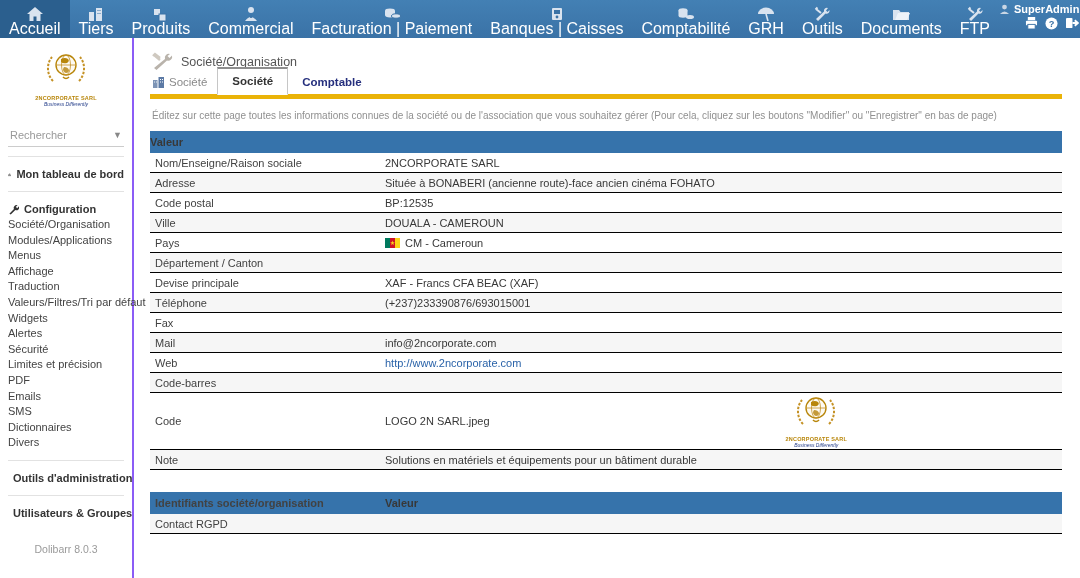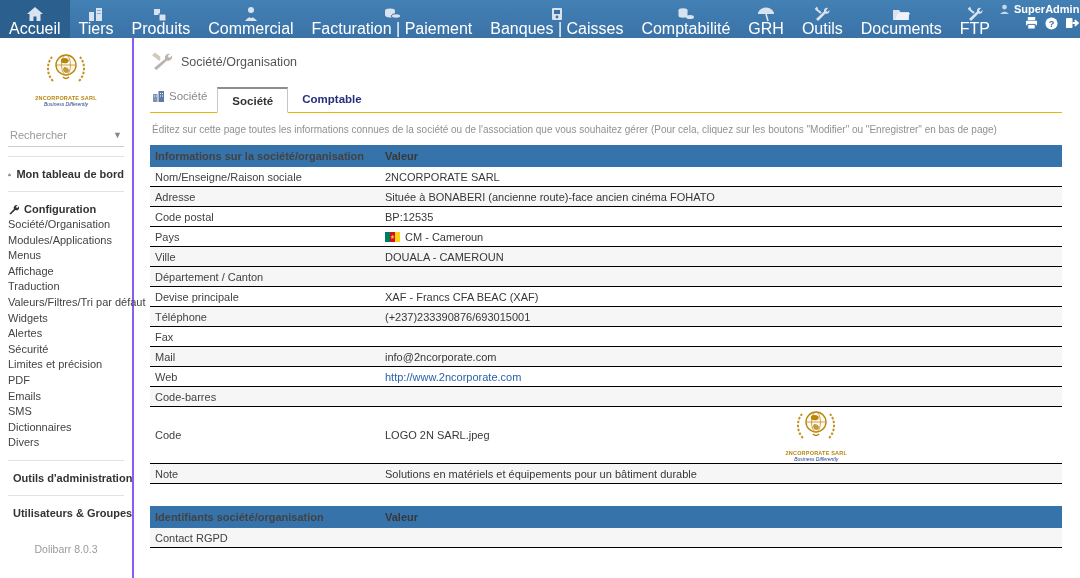--- a/index.html
+++ b/index.html
@@ -35,21 +35,21 @@
   .side-search .caret { color:#888; font-size:9px; }
   .side-sep { border:none; border-top:1px solid #e2e2e2; margin:9px 0; }
   .side-head { display:flex; align-items:center; gap:5px; font-size:11px; font-weight:bold;
     color:#333; padding:2px 0; cursor:pointer; white-space:nowrap; }
   .side-item { font-size:11px; color:#434343; line-height:15.6px; cursor:pointer; white-space:nowrap; }
   .side-version { text-align:center; color:#9a9a9a; font-size:10.5px; margin-top:22px; }
 
   
   .main { flex:1; padding:14px 18px 0 16px; min-width:0; }
   .page-title { display:flex; align-items:center; gap:7px; color:#555; font-size:12.5px; }
-  .tabs-row { display:flex; margin-top:14px; border-bottom:1px solid #eab308;
+  .tabs-row { display:flex; align-items:flex-end; border-bottom:5px solid #eab308;
     height:27px; }
   .tab-object { display:flex; align-items:center; gap:4px; color:#8a8a8a; font-size:11.5px;
     padding:0 10px 6px 2px; }
   .tab { font-size:11.5px; font-weight:bold; padding:6px 14px 7px 14px; position:relative; top:1px;
     cursor:pointer; }
   .tab.active { background:#fff; color:#333; border:1px solid #c6c6c6; border-top:2px solid #8d8d8d;
     border-bottom:1px solid #fff; }
   .tab.plain { color:#252f7d; border:none; }
   .descr { color:#909090; font-size:10px; margin:11px 0 10px 2px; }
 
@@ -322,51 +322,50 @@
           <span>Société</span>
         </div>
         <div class="tab active">Société</div>
         <div class="tab plain">Comptable</div>
       </div>
 
       <div class="descr">Éditez sur cette page toutes les informations connues de la société ou de l'association que vous souhaitez gérer (Pour cela, cliquez sur les boutons "Modifier" ou "Enregistrer" en bas de page)</div>
 
       <div class="dtable">
         <div class="thead">
-          <div class="tlabel">Informations sur la société/organisation</div>
           <div class="tvalue">Valeur</div>
         </div>
         <div id="table1-body">
             <div class="trow">
               <div class="tlabel">Nom/Enseigne/Raison sociale</div>
               <div class="tvalue">2NCORPORATE SARL</div>
             </div>
             <div class="trow alt">
               <div class="tlabel">Adresse</div>
               <div class="tvalue">Située à BONABERI (ancienne route)-face ancien cinéma FOHATO</div>
             </div>
             <div class="trow">
               <div class="tlabel">Code postal</div>
               <div class="tvalue">BP:12535</div>
+            </div>
+            <div class="trow alt">
+              <div class="tlabel">Ville</div>
+              <div class="tvalue">DOUALA - CAMEROUN</div>
             </div>
             <div class="trow">
               <div class="tlabel">Pays</div>
               <div class="tvalue">
                 <svg class="flag" width="15" height="10" viewBox="0 0 15 10">
                   <rect x="0" y="0" width="5" height="10" fill="#007a5e"></rect>
                   <rect x="5" y="0" width="5" height="10" fill="#ce1126"></rect>
                   <rect x="10" y="0" width="5" height="10" fill="#fcd116"></rect>
                   <path d="M7.5,2.6 l0.55,1.7 h1.75 l-1.4,1.05 0.55,1.7 -1.45,-1.05 -1.45,1.05 0.55,-1.7 -1.4,-1.05 h1.75 z" fill="#fcd116"></path>
                 </svg>
                 <span>CM - Cameroun</span>
               </div>
-            </div>
-            <div class="trow alt">
-              <div class="tlabel">Ville</div>
-              <div class="tvalue">DOUALA - CAMEROUN</div>
             </div>
             <div class="trow alt">
               <div class="tlabel">Département / Canton</div>
               <div class="tvalue"></div>
             </div>
             <div class="trow">
               <div class="tlabel">Devise principale</div>
               <div class="tvalue">XAF - Francs CFA BEAC (XAF)</div>
             </div>
             <div class="trow alt">

